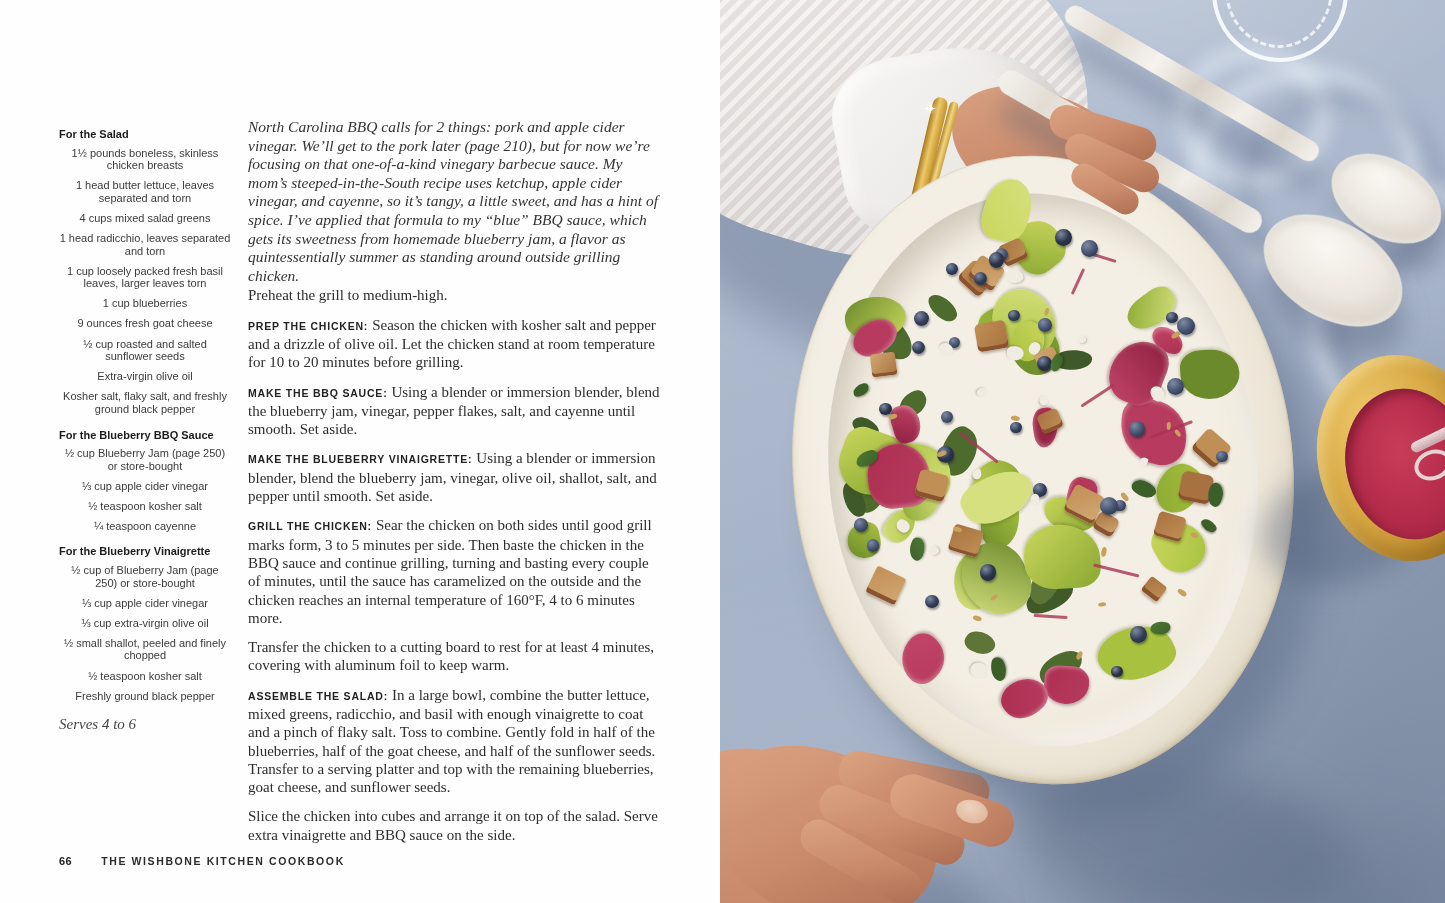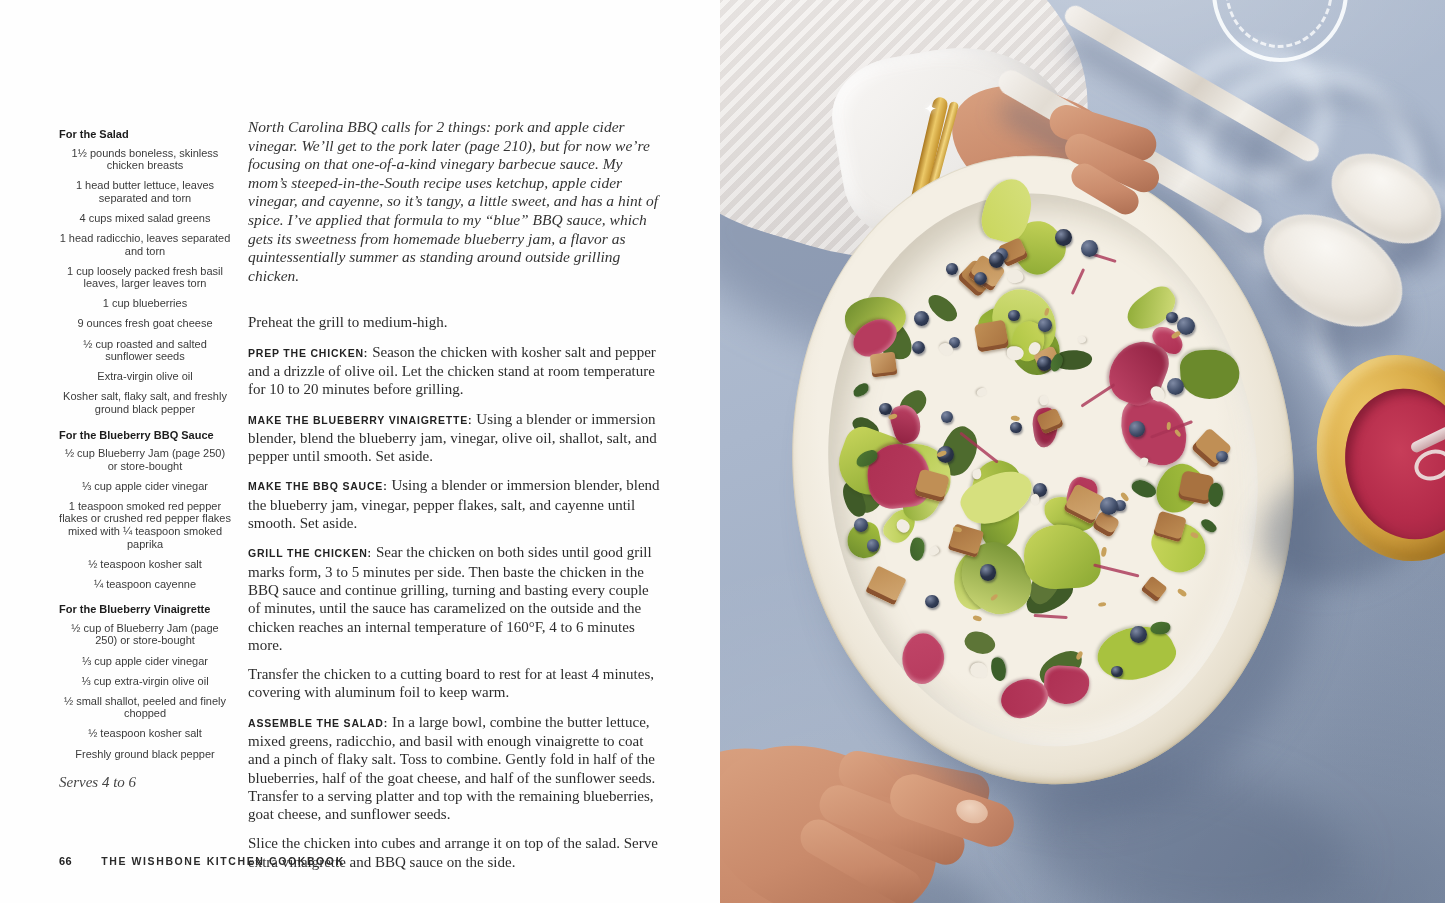--- a/index.html
+++ b/index.html
@@ -13,21 +13,21 @@
          font-weight:700;letter-spacing:.4px;color:#ee7183;white-space:nowrap;}
   .ing-col{position:absolute;left:59px;top:128px;width:172px;}
   .ing-col h3{margin:0 0 6px 0;font-size:11px;line-height:12.5px;font-weight:700;color:#1c1c1c;}
   .ing-col section{margin:0 0 13px 0;}
   .ing-item{margin:0 0 7.5px 0;font-size:11px;line-height:12.6px;color:#3b3b3b;text-align:center;}
   .serves{margin:14px 0 0 0;font-family:"Liberation Serif",serif;font-style:italic;
           font-size:15px;color:#454545;}
   .method-col{position:absolute;left:248px;top:118px;width:416px;
               font-family:"Liberation Serif",serif;color:#2d2d2d;}
   .method-col p{margin:0 0 11px 0;font-size:15px;line-height:18.3px;}
-  .method-col p.intro{font-style:italic;font-size:15.5px;line-height:18.6px;margin-bottom:28px;color:#333;}
+  .method-col p.intro{font-style:italic;font-size:15.5px;line-height:18.6px;margin-bottom:1px;color:#333;}
   .step-label{font-family:"Liberation Sans",sans-serif;font-size:10.5px;font-weight:700;
               letter-spacing:.8px;color:#222;margin-right:4px;}
   .page-footer{position:absolute;left:59px;top:855px;display:flex;align-items:baseline;text-align:center;}
   .page-num{font-size:11px;font-weight:700;color:#222;margin-right:29px;letter-spacing:.5px;}
   .book-name{font-size:10.5px;font-weight:700;letter-spacing:1.6px;color:#2b2b2b;}
 
   
   .photo{position:absolute;left:720px;top:0;width:725px;height:903px;overflow:hidden;
     background:
       radial-gradient(ellipse 560px 430px at 16% 90%, rgba(255,255,255,.10), transparent 60%),
@@ -136,42 +136,41 @@
         <p class="ing-item">1 cup blueberries</p>
         <p class="ing-item">9 ounces fresh goat cheese</p>
         <p class="ing-item">½ cup roasted and salted sunflower seeds</p>
         <p class="ing-item">Extra-virgin olive oil</p>
         <p class="ing-item">Kosher salt, flaky salt, and freshly ground black pepper</p>
       </section>
       <section>
         <h3>For the Blueberry BBQ Sauce</h3>
         <p class="ing-item">½ cup Blueberry Jam (page 250) or store-bought</p>
         <p class="ing-item">⅓ cup apple cider vinegar</p>
-        <p class="ing-item">1 teaspoon smoked red pepper flakes or crushed red pepper flakes mixed with ¼ teaspoon smoked paprika</p>
         <p class="ing-item">½ teaspoon kosher salt</p>
         <p class="ing-item">¼ teaspoon cayenne</p>
       </section>
       <section>
         <h3>For the Blueberry Vinaigrette</h3>
         <p class="ing-item">½ cup of Blueberry Jam (page 250) or store-bought</p>
         <p class="ing-item">⅓ cup apple cider vinegar</p>
         <p class="ing-item">⅓ cup extra-virgin olive oil</p>
         <p class="ing-item">½ small shallot, peeled and finely chopped</p>
         <p class="ing-item">½ teaspoon kosher salt</p>
         <p class="ing-item">Freshly ground black pepper</p>
       </section>
       <p class="serves">Serves 4 to 6</p>
     </aside>
 
     <div class="method-col">
       <p class="intro">North Carolina BBQ calls for 2 things: pork and apple cider vinegar. We’ll get to the pork later (page 210), but for now we’re focusing on that one-of-a-kind vinegary barbecue sauce. My mom’s steeped-in-the-South recipe uses ketchup, apple cider vinegar, and cayenne, so it’s tangy, a little sweet, and has a hint of spice. I’ve applied that formula to my “blue” BBQ sauce, which gets its sweetness from homemade blueberry jam, a flavor as quintessentially summer as standing around outside grilling chicken.</p>
       <p>Preheat the grill to medium-high.</p>
       <p><span class="step-label">PREP THE CHICKEN:</span><span>Season the chicken with kosher salt and pepper and a drizzle of olive oil. Let the chicken stand at room temperature for 10 to 20 minutes before grilling.</span></p>
+      <p><span class="step-label">MAKE THE BBQ SAUCE:</span><span>Using a blender or immersion blender, blend the blueberry jam, vinegar, pepper flakes, salt, and cayenne until smooth. Set aside.</span></p>
       <p><span class="step-label">MAKE THE BLUEBERRY VINAIGRETTE:</span><span>Using a blender or immersion blender, blend the blueberry jam, vinegar, olive oil, shallot, salt, and pepper until smooth. Set aside.</span></p>
-      <p><span class="step-label">MAKE THE BBQ SAUCE:</span><span>Using a blender or immersion blender, blend the blueberry jam, vinegar, pepper flakes, salt, and cayenne until smooth. Set aside.</span></p>
       <p><span class="step-label">GRILL THE CHICKEN:</span><span>Sear the chicken on both sides until good grill marks form, 3 to 5 minutes per side. Then baste the chicken in the BBQ sauce and continue grilling, turning and basting every couple of minutes, until the sauce has caramelized on the outside and the chicken reaches an internal temperature of 160°F, 4 to 6 minutes more.</span></p>
       <p>Transfer the chicken to a cutting board to rest for at least 4 minutes, covering with aluminum foil to keep warm.</p>
       <p><span class="step-label">ASSEMBLE THE SALAD:</span><span>In a large bowl, combine the butter lettuce, mixed greens, radicchio, and basil with enough vinaigrette to coat and a pinch of flaky salt. Toss to combine. Gently fold in half of the blueberries, half of the goat cheese, and half of the sunflower seeds. Transfer to a serving platter and top with the remaining blueberries, goat cheese, and sunflower seeds.</span></p>
       <p>Slice the chicken into cubes and arrange it on top of the salad. Serve extra vinaigrette and BBQ sauce on the side.</p>
     </div>
 
     <footer class="page-footer">
       <span class="page-num">66</span>
       <span class="book-name">THE WISHBONE KITCHEN COOKBOOK</span>
     </footer>

